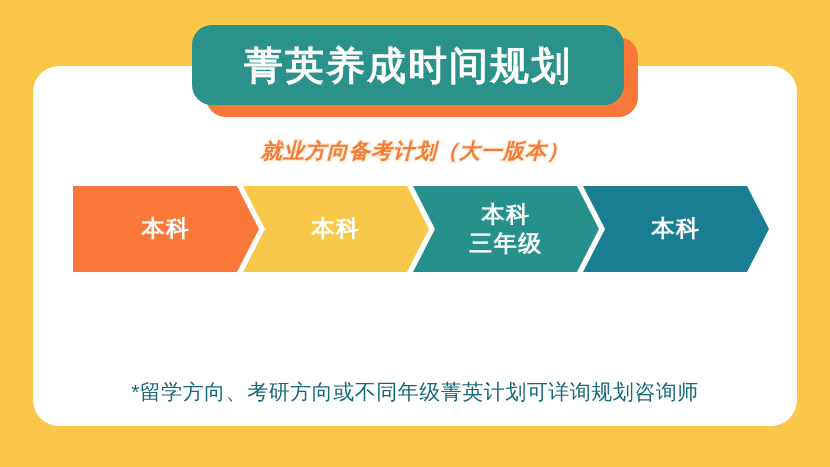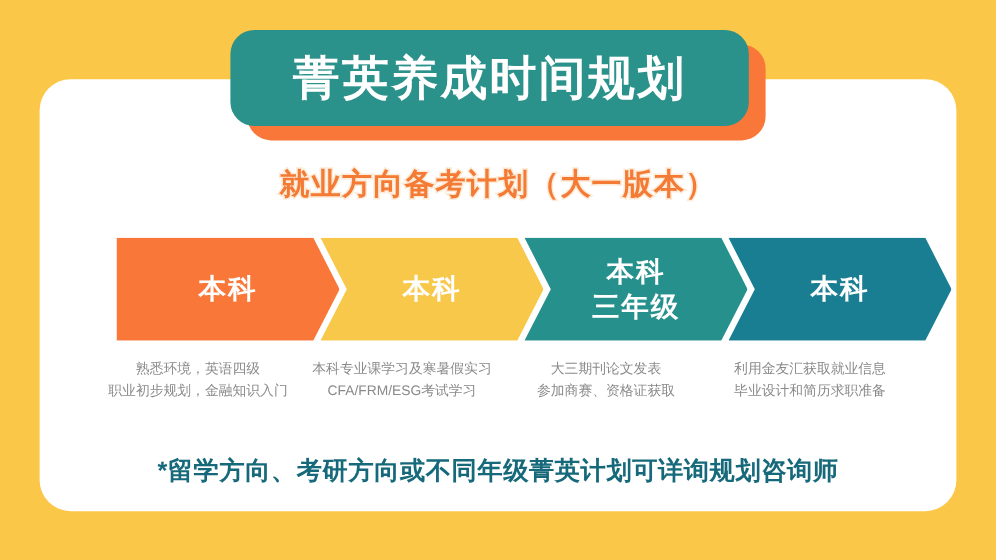--- a/index.html
+++ b/index.html
@@ -70,37 +70,37 @@
     white-space: nowrap;
   }
 
   
   #subtitle {
     position: absolute;
     left: 0;
     top: 137px;
     width: 830px;
     text-align: center;
-    font-size: 25px;
+    font-size: 21px;
     font-weight: bold;
     color: #F47B35;
     letter-spacing: 1px;
     -webkit-text-stroke: 2.5px #FDEBD8;
     paint-order: stroke fill;
     white-space: nowrap;
+    font-style: italic;
   }
 
   
   #chevron-row {
     position: absolute;
     left: 73px;
-    top: 198px;
+    top: 186px;
     width: 684px;
     height: 86px;
-    margin-left: 24px;
   }
   .chevron {
     position: absolute;
     top: 0;
     height: 86px;
     display: flex;
     flex-direction: column;
     align-items: center;
     justify-content: center;
     box-sizing: border-box;
@@ -140,21 +140,21 @@
 
   
   #footer {
     position: absolute;
     left: 0;
     top: 378px;
     width: 830px;
     text-align: center;
     color: #16697A;
     font-size: 21px;
-    font-weight: bold;
+    font-weight: normal;
     letter-spacing: 0.5px;
     white-space: nowrap;
   }
 </style>
 </head>
 <body>
 
 <div id="poster">
 
   <div id="card"></div>
@@ -177,34 +177,16 @@
       </div>
       <div class="chevron mid" style="left: 340px; width: 186px; background: rgb(38, 145, 140);">
         <div class="chev-line">本科</div>
         <div class="chev-line">三年级</div>
       </div>
       <div class="chevron mid" style="left: 510px; width: 186px; background: rgb(26, 126, 146);">
         <div class="chev-line">本科</div>
       </div>
     </div>
 
-  <div id="desc-row">
-      <div class="desc" style="left: 0px; width: 210px;">
-        <div>熟悉环境，英语四级</div>
-        <div>职业初步规划，金融知识入门</div>
-      </div>
-      <div class="desc" style="left: 170px; width: 210px;">
-        <div>本科专业课学习及寒暑假实习</div>
-        <div>CFA/FRM/ESG考试学习</div>
-      </div>
-      <div class="desc" style="left: 340px; width: 210px;">
-        <div>大三期刊论文发表</div>
-        <div>参加商赛、资格证获取</div>
-      </div>
-      <div class="desc" style="left: 510px; width: 210px;">
-        <div>利用金友汇获取就业信息</div>
-        <div>毕业设计和简历求职准备</div>
-      </div>
-    </div>
 
   <div id="footer">*留学方向、考研方向或不同年级菁英计划可详询规划咨询师</div>
 
 </div>
 
 </body></html>

